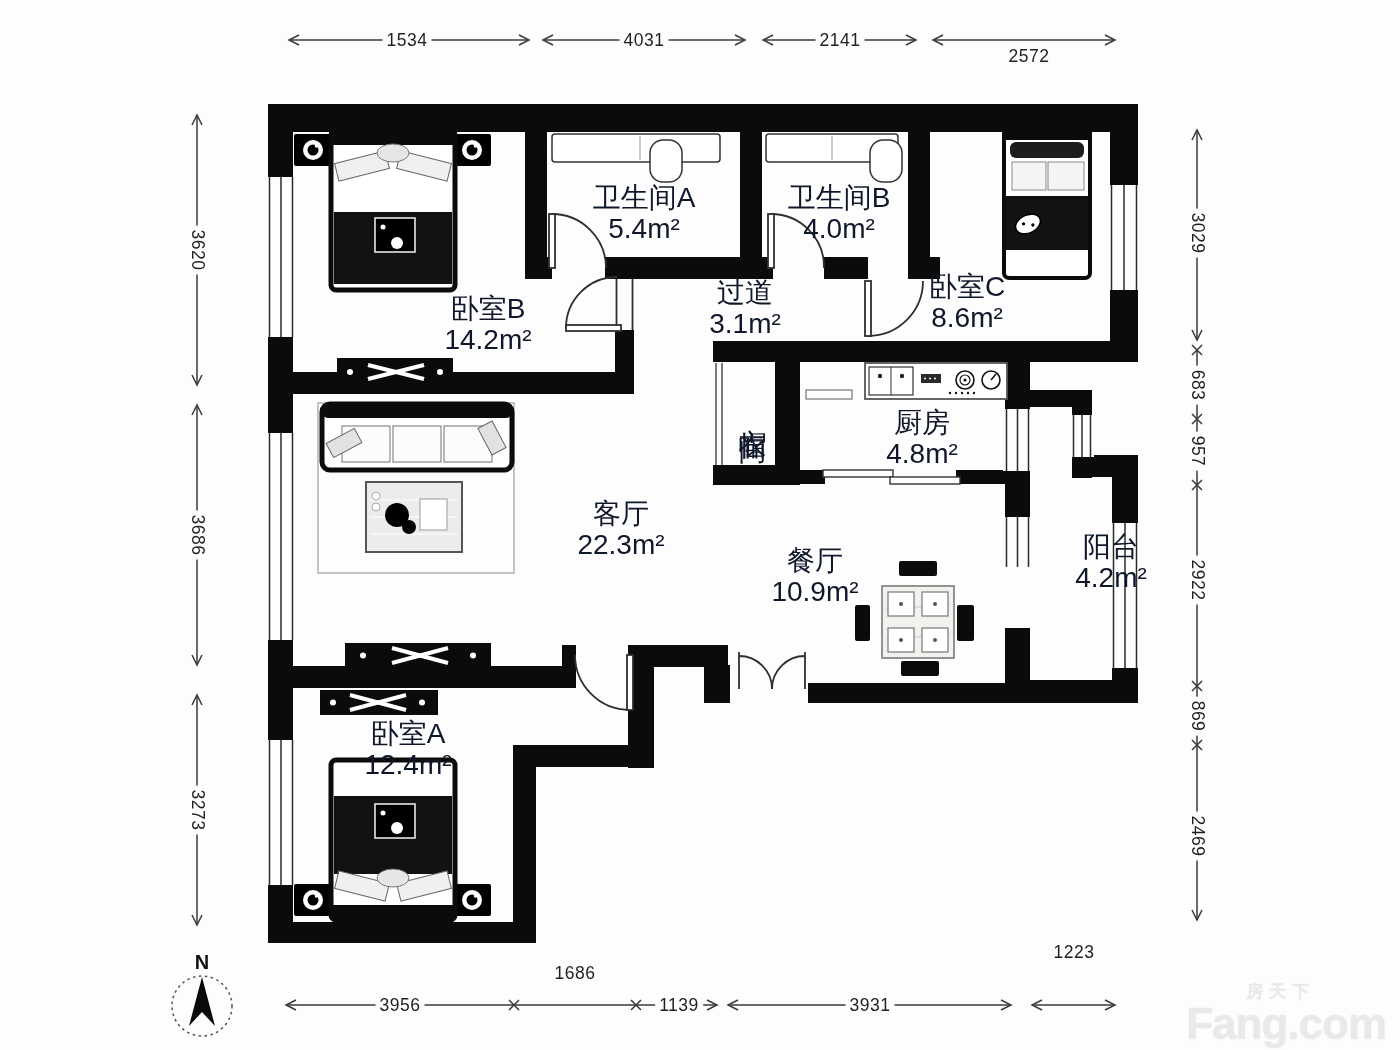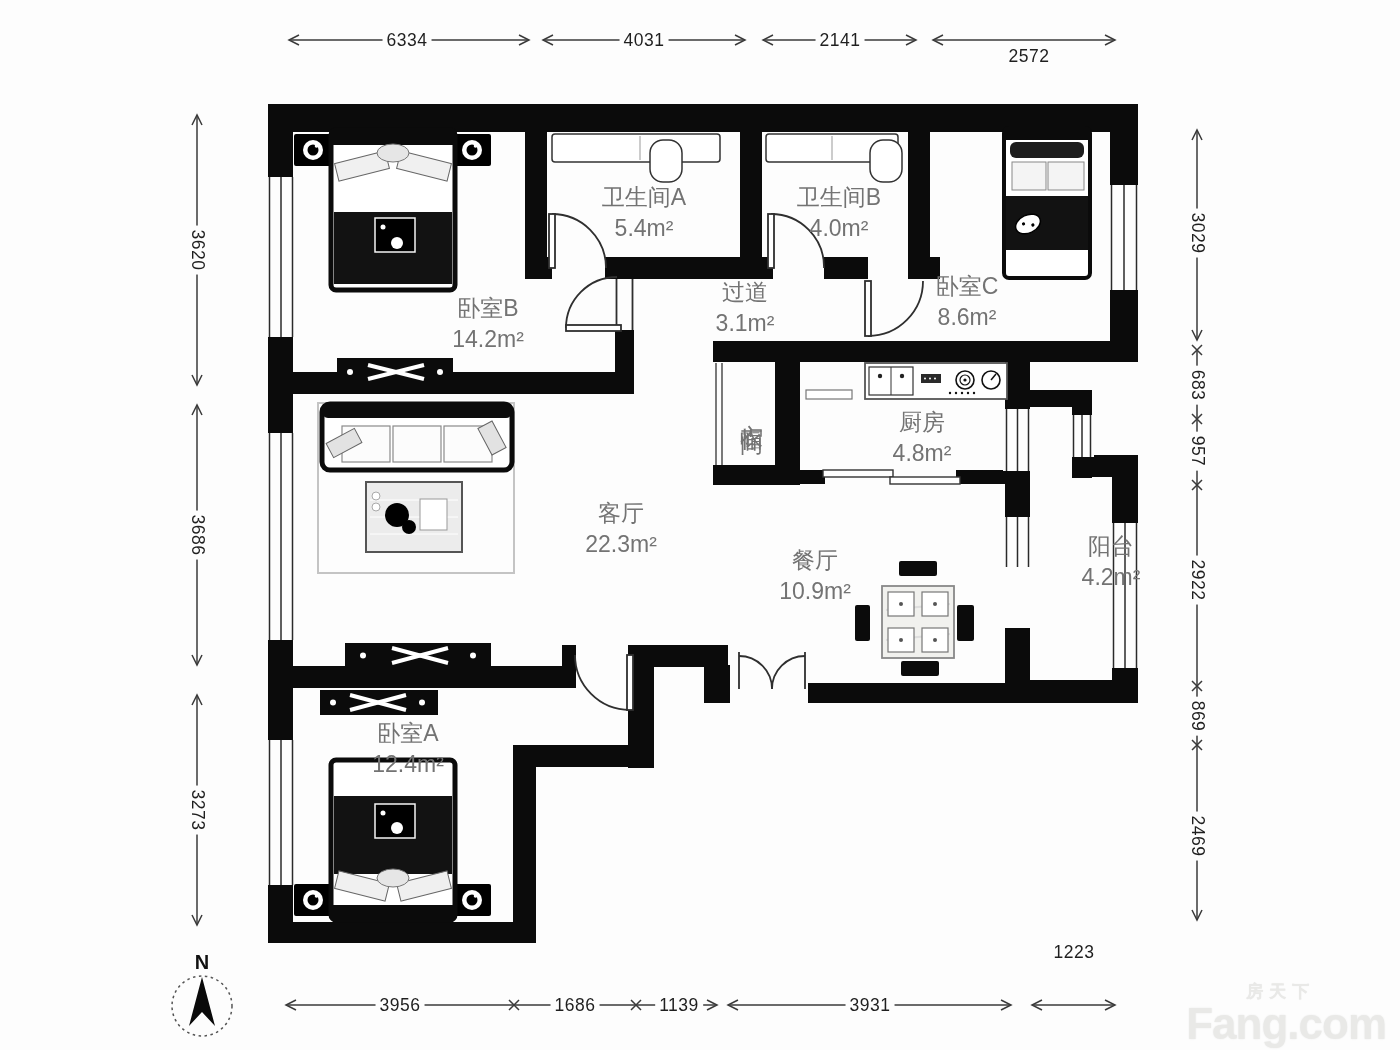--- a/index.html
+++ b/index.html
@@ -1,20 +1,20 @@
 <!DOCTYPE html>
 <html><head>
 <meta charset="utf-8">
 <style>
   html,body{margin:0;padding:0;background:#ffffff}
   .stage{position:relative;width:1400px;height:1050px;background:#fdfdfd;overflow:hidden;
          font-family:"Liberation Sans","DejaVu Sans",sans-serif;}
   svg.plan{position:absolute;left:0;top:0}
   .room-label{position:absolute;transform:translate(-50%,-50%);text-align:center;
-              color:#737373;font-size:23px;font-weight:500;line-height:31px;white-space:nowrap}
+              color:#0f172a;font-size:28px;font-weight:500;line-height:31px;white-space:nowrap}
   .room-label.vertical{writing-mode:vertical-rl;letter-spacing:4px;line-height:30px;white-space:normal}
   .dim{position:absolute;transform:translate(-50%,-50%);background:#fdfdfd;padding:0 4px;
        font-size:17.5px;color:#1f1f1f;white-space:nowrap;letter-spacing:.5px}
   .dim.v{transform:translate(-50%,-50%) rotate(90deg)}
   .north-label{position:absolute;transform:translate(-50%,-50%);font-size:20px;font-weight:700;color:#111}
   .wm{position:absolute;right:14px;bottom:4px;color:#e9e9e7;line-height:1}
   .wm-cn{font-size:17px;letter-spacing:6px;margin-left:60px;font-weight:700;
          text-shadow:0 0 1px rgba(0,0,0,.10)}
   .wm-en{font-size:44px;font-weight:700;letter-spacing:-1px;margin-top:2px;
          text-shadow:0 0 2px rgba(0,0,0,.08)}
@@ -414,38 +414,38 @@
   </div>
   <div class="room-label" style="left:1111px;top:562px">
     <div>阳台</div>
     <div class="area">4.2m²</div>
   </div>
   <div class="room-label" style="left:408px;top:749px">
     <div>卧室A</div>
     <div class="area">12.4m²</div>
   </div>
 
-  <span class="dim" style="left:407px;top:40px">6334</span>
+  <span class="dim" style="left:407px;top:40px">1534</span>
   <span class="dim" style="left:644px;top:40px">4031</span>
   <span class="dim" style="left:840px;top:40px">2141</span>
   <span class="dim" style="left:1029px;top:56px">2572</span>
 
   <span class="dim v" style="left:197px;top:250px">3620</span>
   <span class="dim v" style="left:197px;top:535px">3686</span>
   <span class="dim v" style="left:197px;top:810px">3273</span>
 
   <span class="dim v" style="left:1197px;top:233px">3029</span>
   <span class="dim v" style="left:1197px;top:385px">683</span>
   <span class="dim v" style="left:1197px;top:451px">957</span>
   <span class="dim v" style="left:1197px;top:580px">2922</span>
   <span class="dim v" style="left:1197px;top:716px">869</span>
   <span class="dim v" style="left:1197px;top:836px">2469</span>
 
   <span class="dim" style="left:400px;top:1005px">3956</span>
-  <span class="dim" style="left:575px;top:1005px">1686</span>
+  <span class="dim" style="left:575px;top:973px">1686</span>
   <span class="dim" style="left:679px;top:1005px">1139</span>
   <span class="dim" style="left:870px;top:1005px">3931</span>
   <span class="dim" style="left:1074px;top:952px">1223</span>
 
   <span class="north-label" style="left:202px;top:962px">N</span>
 
   <div class="wm">
     <div class="wm-cn">房天下</div>
     <div class="wm-en">Fang.com</div>
   </div>

